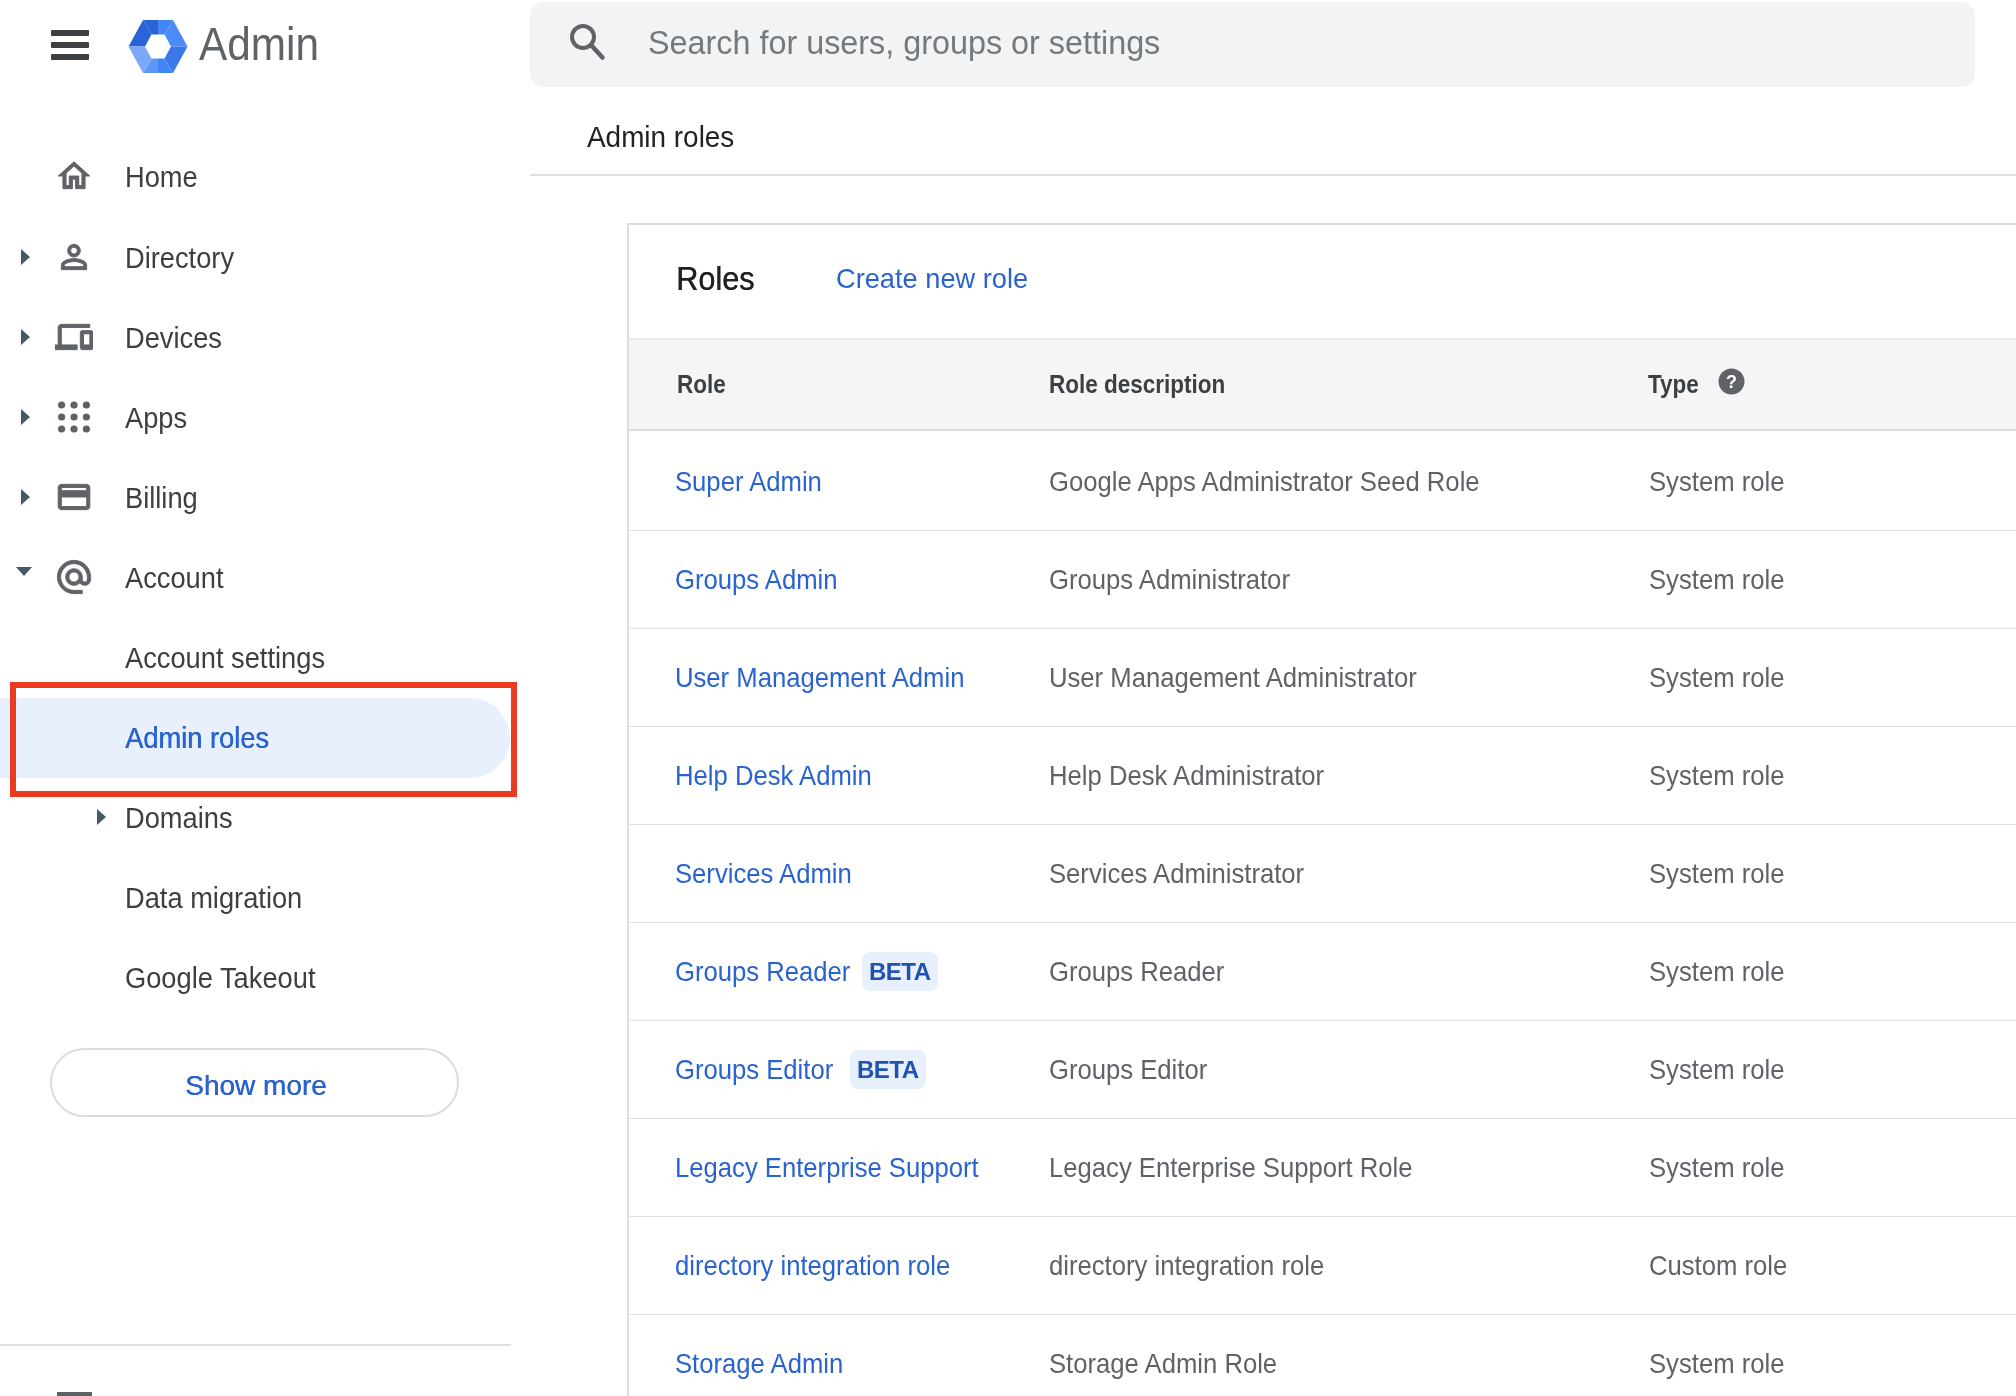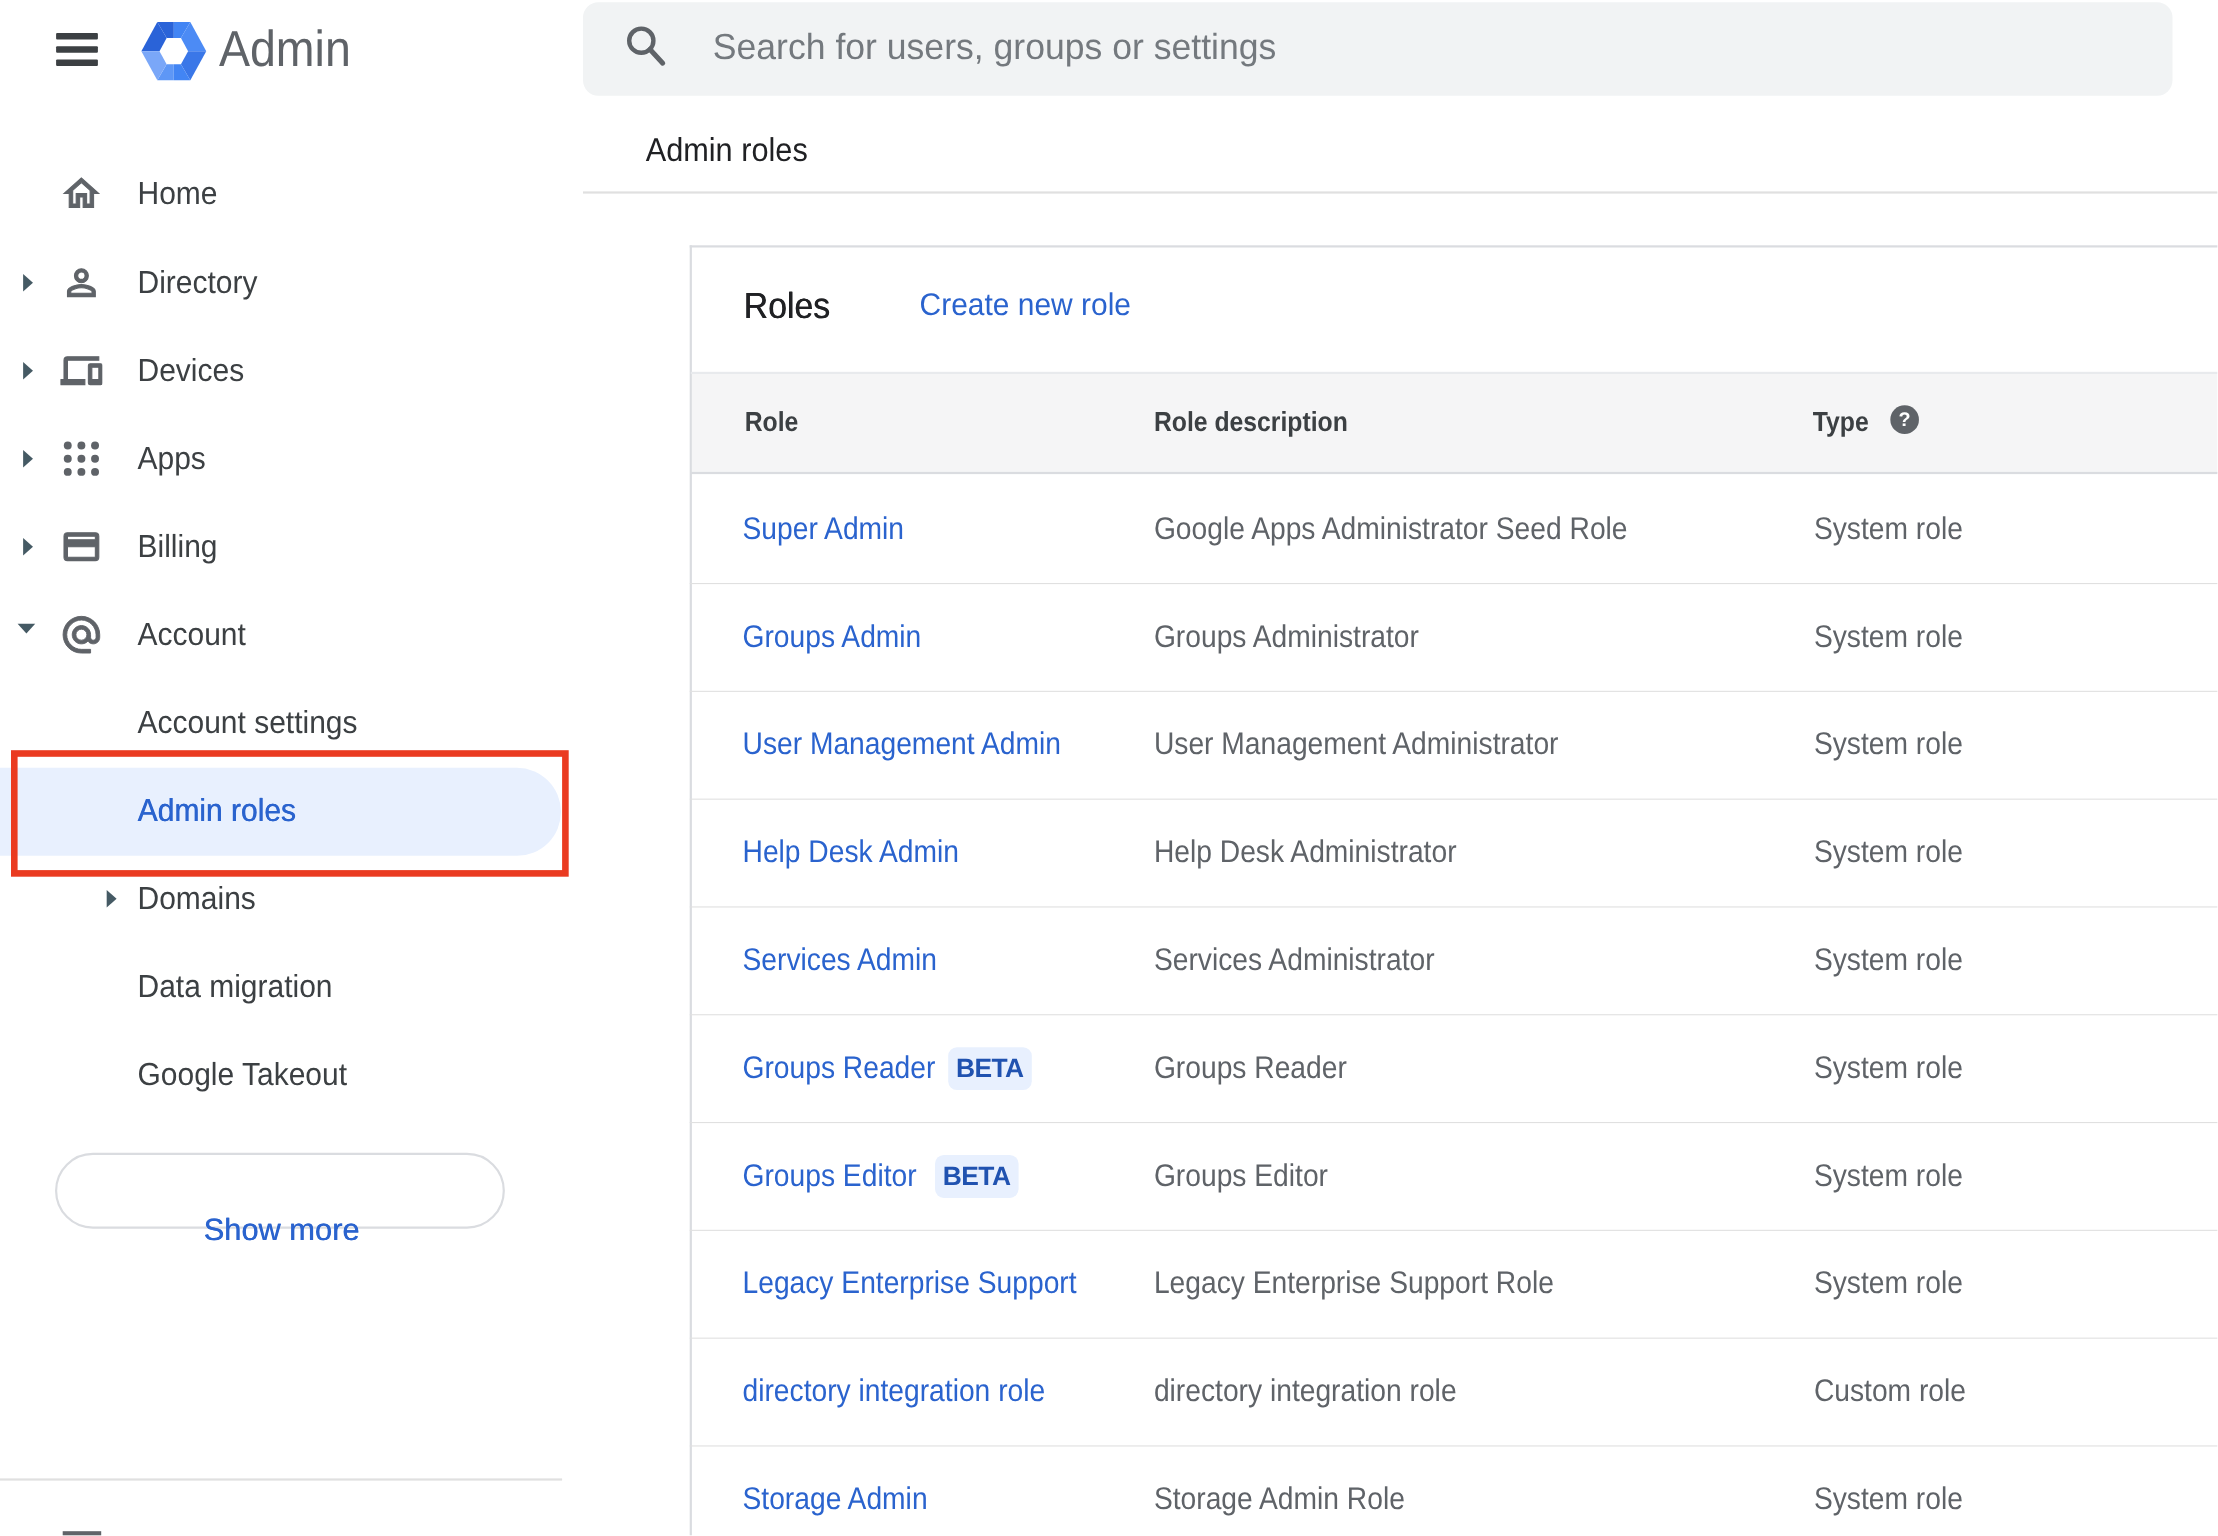--- a/index.html
+++ b/index.html
@@ -100,21 +100,21 @@
 <div class="t blue med" style="left:125px; top:738px; font-size:29px; transform:translateY(-50%) scaleX(0.94);">Admin roles</div>
 
 <div class="tri trir" style="left:97px; top:809px;"></div>
 <div class="t dark" style="left:125px; top:818px; font-size:29px; transform:translateY(-50%) scaleX(0.94);">Domains</div>
 
 <div class="t dark" style="left:125px; top:898px; font-size:29px; transform:translateY(-50%) scaleX(0.94);">Data migration</div>
 
 <div class="t dark" style="left:125px; top:978px; font-size:29px; transform:translateY(-50%) scaleX(0.94);">Google Takeout</div>
 
 <div style="position:absolute; left:50px; top:1048px; width:409px; height:69px; border:2px solid #dadce0; border-radius:35px;"></div>
-<div class="t blue med" style="left:185px; top:1118px; font-size:28px;">Show more</div>
+<div class="t blue med" style="left:185px; top:1086px; font-size:28px;">Show more</div>
 
 <div class="hl" style="left:0; top:1344px; width:511px;"></div>
 <div style="position:absolute; left:57px; top:1392px; width:35px; height:4px; background:#5f6368;"></div>
 
 <div style="position:absolute; left:627px; top:223px; width:1389px; height:1173px; border-left:2px solid #dadce0; border-top:2px solid #dadce0;"></div>
 
 <div class="t med sx93" style="left:676px; top:278px; font-size:33px; color:#202124;">Roles</div>
 <div class="t blue" style="left:836px; top:278px; font-size:28.5px; transform:translateY(-50%) scaleX(0.955);">Create new role</div>
 
 <div style="position:absolute; left:628px; top:338px; right:0; height:1.5px; background:#e8eaed;"></div>

